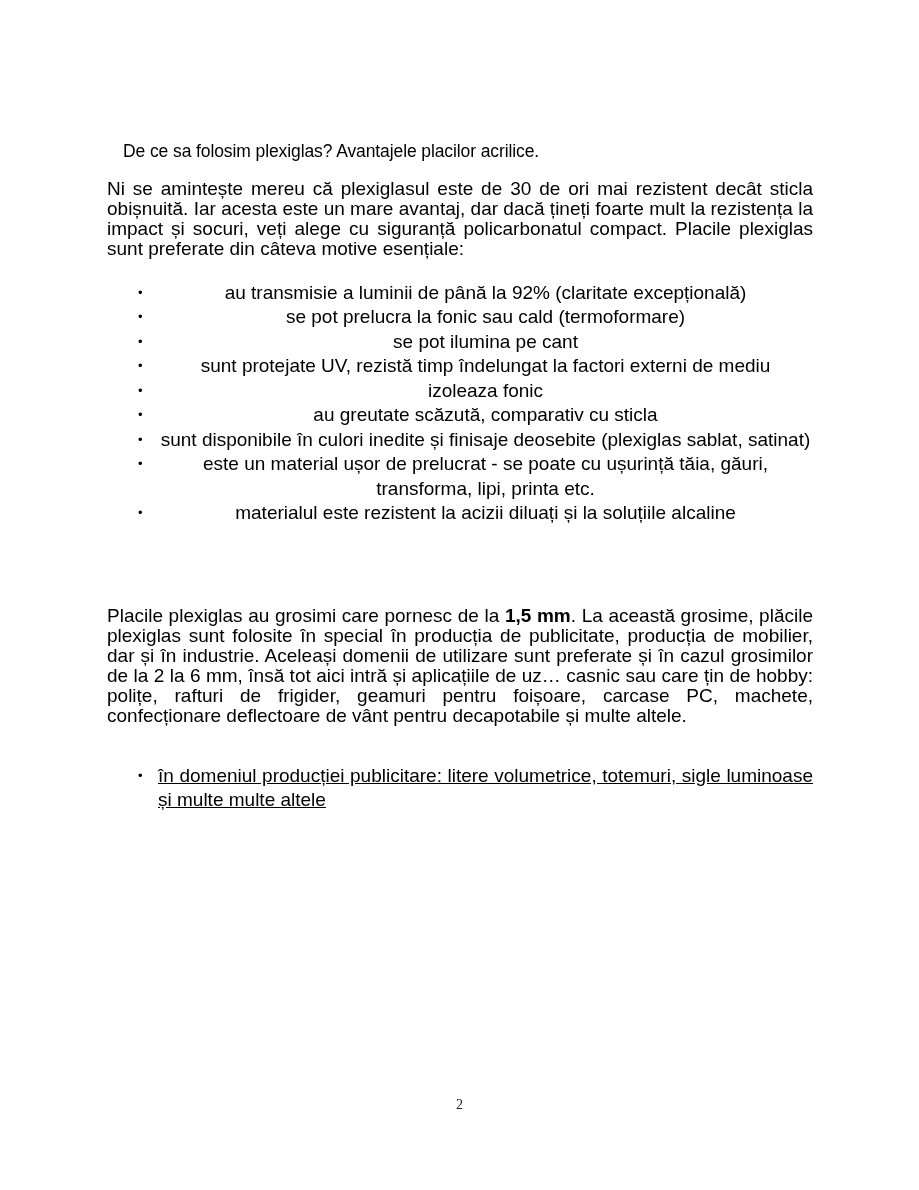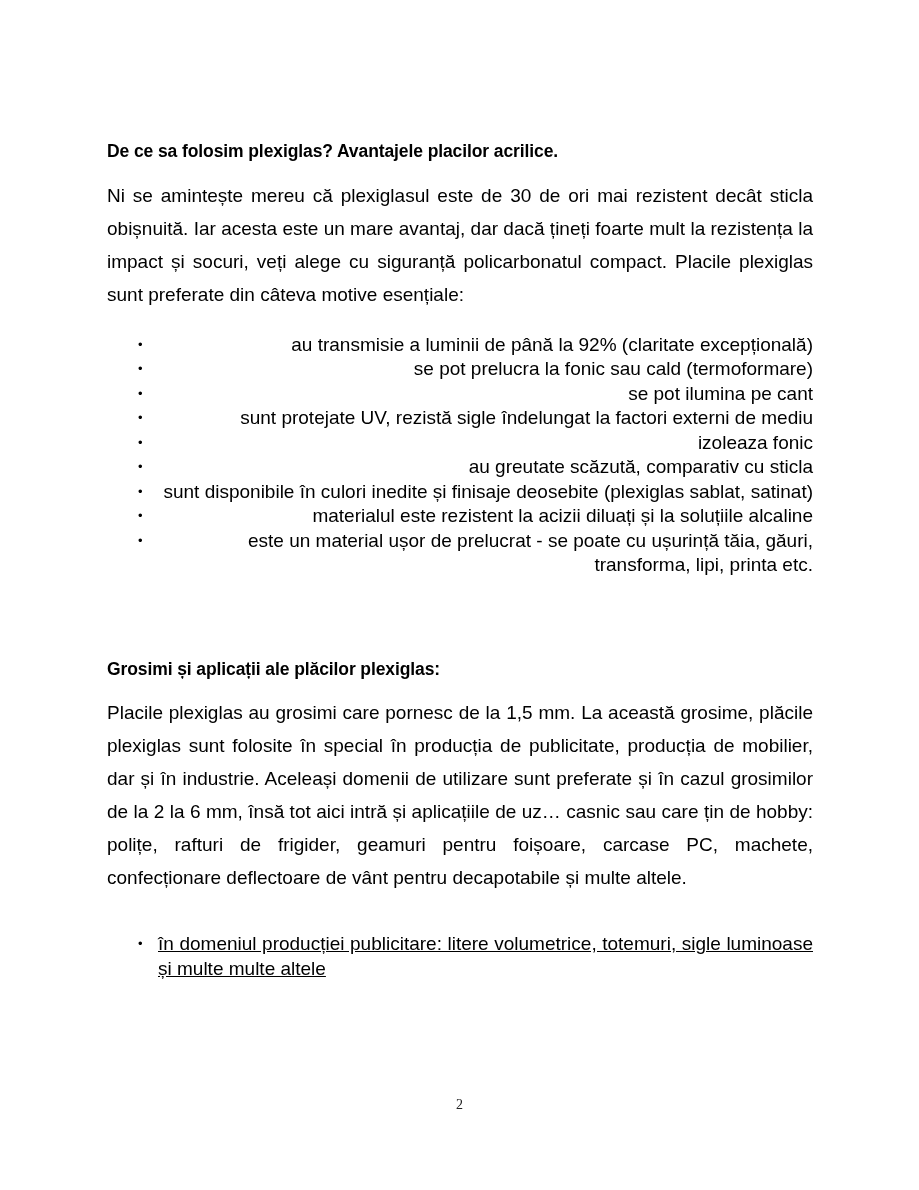--- a/index.html
+++ b/index.html
@@ -27,68 +27,68 @@
 
   .content {
     position: absolute;
     left: 107px;
     top: 140px;
     width: 706px;
   }
 
   h2.section-heading {
     font-size: 17.5px;
-    font-weight: bold;
+    font-weight: normal;
     line-height: 1.35;
-    margin: 0 0 15px 0;
+    margin: 0 0 15px 16px;
     letter-spacing: -0.1px;
   }
 
   p.body-text {
     font-size: 19px;
-    line-height: 33px;
+    line-height: 20px;
     margin: 0;
     text-align: justify;
     text-justify: inter-word;
   }
 
   ul.bullets {
     list-style: none;
     margin: 0;
     padding: 0;
   }
 
   ul.bullets li {
     position: relative;
     font-size: 19px;
     line-height: 24.5px;
     padding-left: 51px;
     margin: 0;
-    text-align: right;
+    text-align: center;
   }
 
   ul.bullets li::before {
     content: "\2022";
     position: absolute;
     left: 31px;
     top: 0;
     font-size: 13px;
     line-height: 24.5px;
   }
 
   ul.bullets.justified li {
     text-align: justify;
     text-justify: inter-word;
     text-decoration: underline;
   }
   .gap-section { height: 80px; }
   .gap-para { height: 16px; }
   .gap-before-list { height: 22px; }
 
-  b, strong { font-weight: normal; }
+  b, strong { font-weight: bold; }
 
   .page-number {
     position: absolute;
     left: 0;
     top: 1097px;
     width: 919px;
     text-align: center;
     font-size: 14px;
     font-family: "Liberation Serif", serif;
     color: #222222;
@@ -104,31 +104,30 @@
     <h2 class="section-heading">De ce sa folosim plexiglas? Avantajele placilor acrilice.</h2>
 
     <p class="body-text">Ni se amintește mereu că plexiglasul este de 30 de ori mai rezistent decât sticla obișnuită. Iar acesta este un mare avantaj, dar dacă țineți foarte mult la rezistența la impact și socuri, veți alege cu siguranță policarbonatul compact. Placile plexiglas sunt preferate din câteva motive esențiale:</p>
 
     <div class="gap-before-list"></div>
 
     <ul class="bullets">
       <li>au transmisie a luminii de până la 92% (claritate excepțională)</li>
       <li>se pot prelucra la fonic sau cald (termoformare)</li>
       <li>se pot ilumina pe cant</li>
-      <li>sunt protejate UV, rezistă sigle îndelungat la factori externi de mediu</li>
+      <li>sunt protejate UV, rezistă timp îndelungat la factori externi de mediu</li>
       <li>izoleaza fonic</li>
       <li>au greutate scăzută, comparativ cu sticla</li>
       <li>sunt disponibile în culori inedite și finisaje deosebite (plexiglas sablat, satinat)</li>
+      <li>este un material ușor de prelucrat - se poate cu ușurință tăia, găuri, transforma, lipi, printa etc.</li>
       <li>materialul este rezistent la acizii diluați și la soluțiile alcaline</li>
-      <li>este un material ușor de prelucrat - se poate cu ușurință tăia, găuri, transforma, lipi, printa etc.</li>
     </ul>
 
     <div class="gap-section"></div>
 
-    <h2 class="section-heading">Grosimi și aplicații ale plăcilor plexiglas:</h2>
 
     <p class="body-text"><span>Placile plexiglas au grosimi care pornesc de la </span><b>1,5 mm</b><span>. La această grosime, plăcile plexiglas sunt folosite în special în producția de publicitate, producția de mobilier, dar și în industrie. Aceleași domenii de utilizare sunt preferate și în cazul grosimilor de la 2 la 6 mm, însă tot aici intră și aplicațiile de uz… casnic sau care țin de hobby: polițe, rafturi de frigider, geamuri pentru foișoare, carcase PC, machete, confecționare deflectoare de vânt pentru decapotabile și multe altele.</span></p>
 
     <div class="gap-para"></div>
 
 
     <div class="gap-before-list"></div>
 
     <ul class="bullets justified">
       <li>în domeniul producției publicitare: litere volumetrice, totemuri, sigle luminoase și multe multe altele</li>

